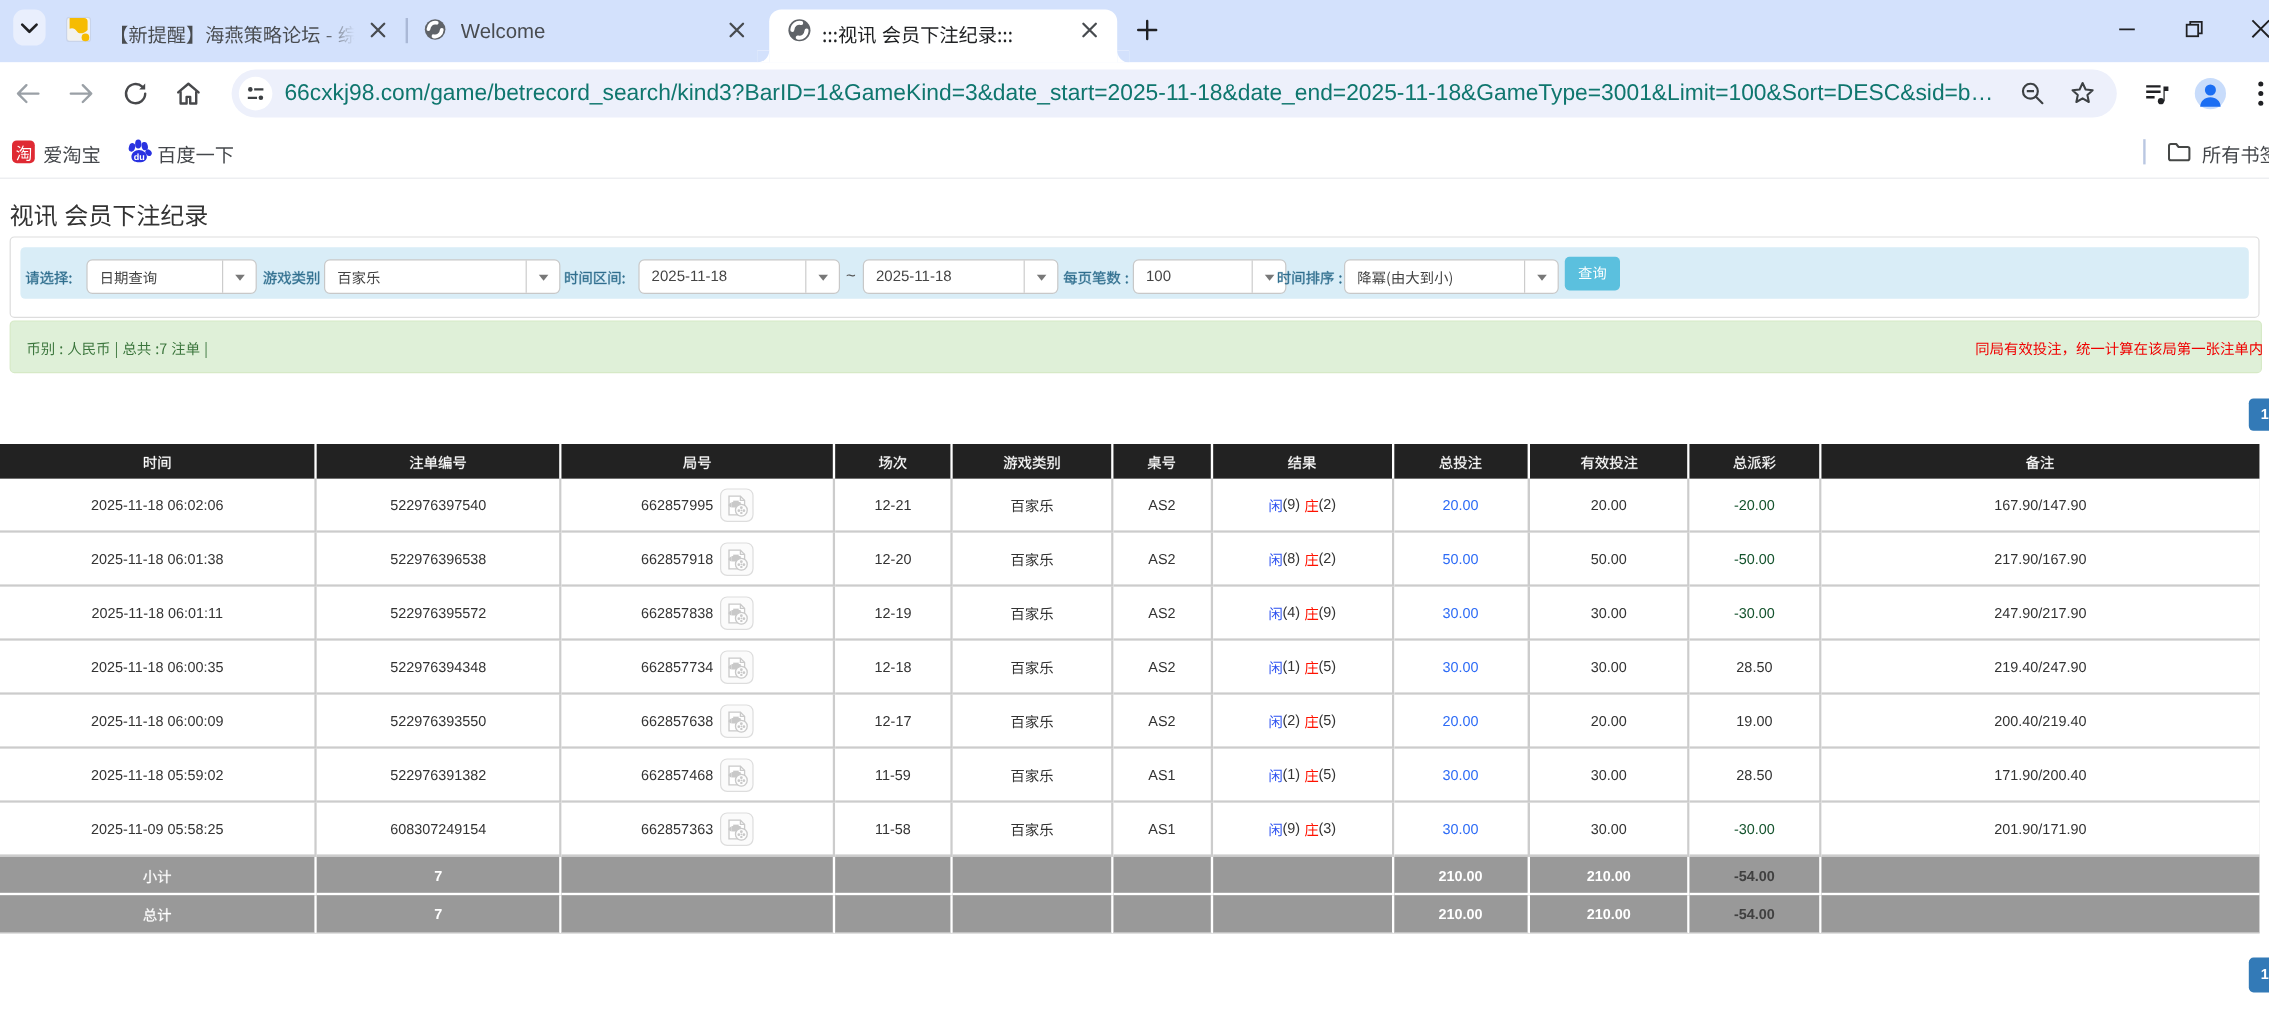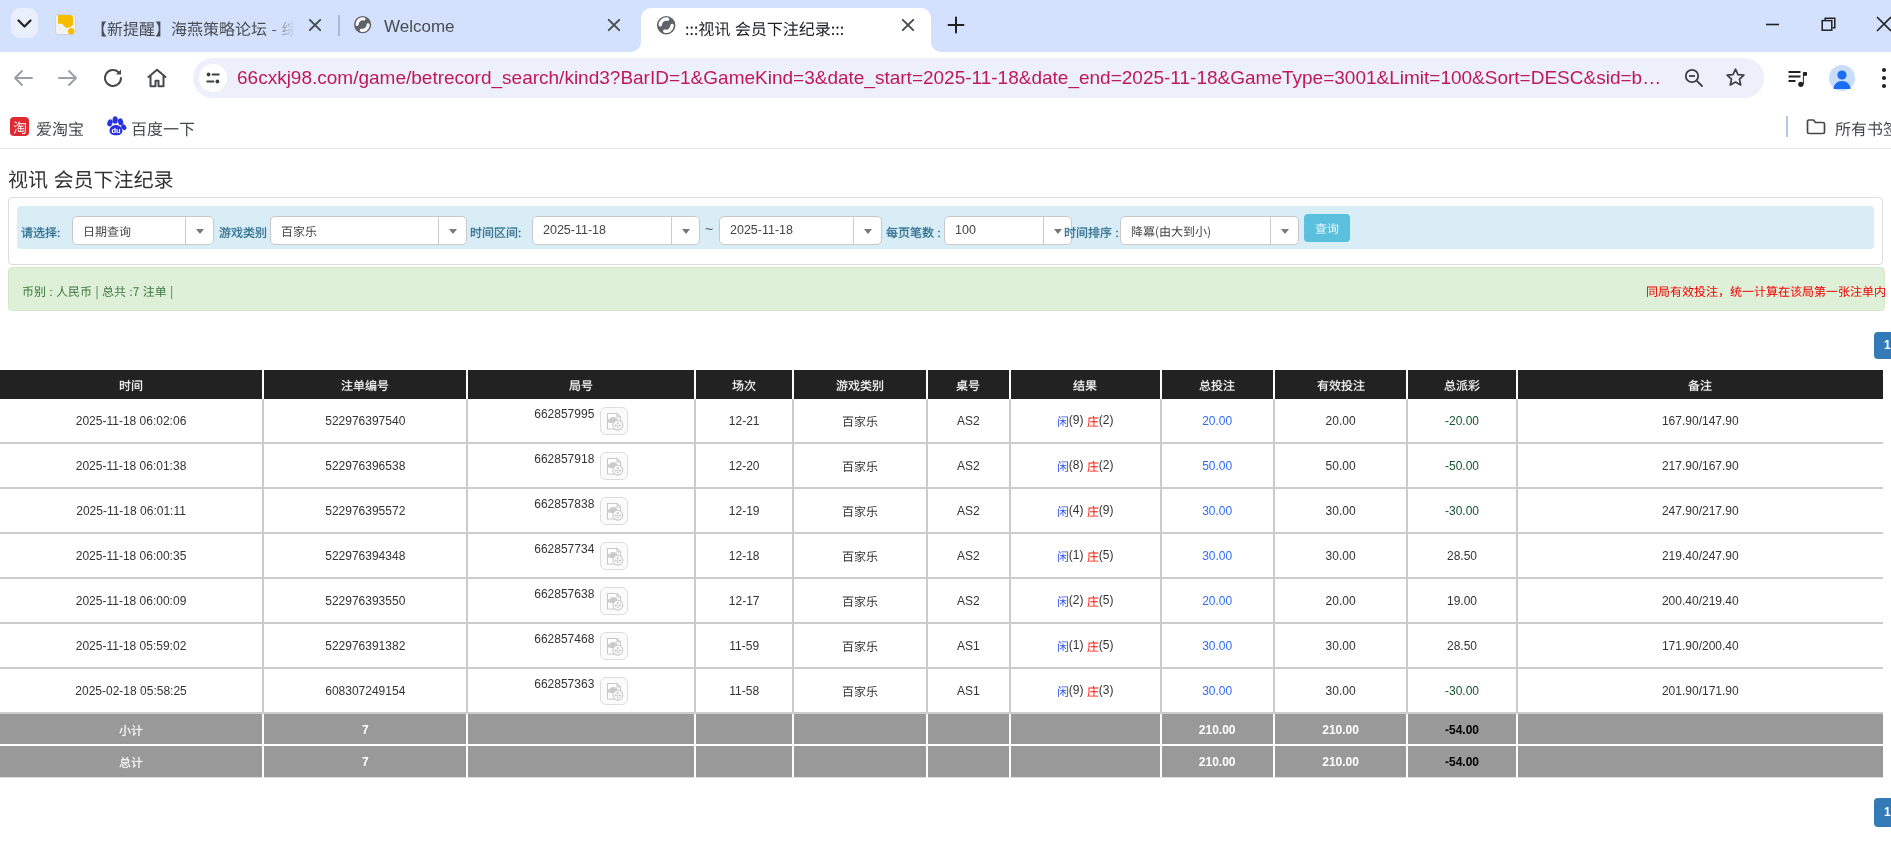--- a/index.html
+++ b/index.html
@@ -21,24 +21,24 @@
 .sel .arr:after{content:"";position:absolute;left:50%;top:50%;margin:-2px 0 0 -4px;border:4.5px solid transparent;border-top:5px solid #787878;border-bottom:none}
 .sel .tx{position:absolute;left:10px;top:0;line-height:27px;font-size:12px;color:#444;white-space:nowrap}
 .lbl{position:absolute;top:222px;height:18px}
 .btn1{position:absolute;background:#337ab7;border-radius:4px;color:#fff;font-size:12px;font-weight:bold;text-align:left}
 table{border-collapse:separate;border-spacing:0;table-layout:fixed;font-size:12px;color:#333}
 #tbl{position:absolute;left:0;top:370px;width:1883px;overflow:hidden}
 th{background:#222;height:29px;border-right:2px solid #fff;font-weight:bold;padding:0;text-align:center;vertical-align:middle}
 td{height:42px;border-right:2px solid #ccc;border-bottom:2px solid #ccc;background:#fff;text-align:center;vertical-align:middle;padding:1px 0 0 0}
 tr.sub td{background:#999;color:#fff;font-weight:bold;height:29px;border-right:2px solid #fff;border-bottom:2px solid #fff}
 tr.sub.last td{border-bottom:1px solid #ddd;height:30px}
-.numgrp{display:inline-flex;gap:6px;vertical-align:middle}
+.numgrp{display:inline-flex;align-items:center;gap:6px;vertical-align:middle}
 .filmbtn{width:26px;height:26px;border:1px solid #ddd;border-radius:6px;background:#fbfbfb;display:inline-flex;align-items:center;justify-content:center}
 .blue{color:#2e6cf6}.red{color:#14532d}
-tr.sub td.red{color:#000000}
+tr.sub td.red{color:#404040}
 </style></head><body>
 <div id="strip"></div>
 <div class="abs" style="left:11px;top:8px;width:27px;height:30px;background:#e9effd;border-radius:9px"></div>
 <svg class="abs" style="left:16px;top:16px" width="17" height="15">
     <path d="M2.5 4.5l6 6 6-6" stroke="#202124" stroke-width="2.2" fill="none" stroke-linecap="round" stroke-linejoin="round"></path>
   </svg>
 <svg class="abs" style="left:55px;top:14px" width="21" height="21">
 <rect x="0.5" y="0.5" width="20" height="20" rx="2.5" fill="#f2f2f0" stroke="#c9d4ea" stroke-width="1"></rect>
 <path d="M3 1 h12 a3 3 0 0 1 3 3 v7 c-3 3 -7 4 -9 1 c-1.5 -2.5 -4 -3 -6 -2 z" fill="#f6bc02"></path>
 <circle cx="16.2" cy="17.2" r="3.2" fill="#f6bc02"></circle>
@@ -142,21 +142,21 @@
   </svg>
 <div id="omni"></div>
 <div class="abs" style="left:199px;top:64px;width:28px;height:28px;border-radius:50%;background:#fff"></div>
 <svg class="abs" style="left:203px;top:68px" width="20" height="20">
     <g stroke="#3c4043" stroke-width="1.8" fill="none">
       <path d="M8.8 6.5h7.7M3.5 13.5h7.7"></path>
       <circle cx="5.6" cy="6.5" r="1.9" fill="#3c4043" stroke="none"></circle>
       <circle cx="14.4" cy="13.5" r="1.9" fill="#3c4043" stroke="none"></circle>
     </g>
   </svg>
-<div class="abs" id="url" style="left:237px;top:64px;height:28px;line-height:28px;font-size:19px;color:#be185d;white-space:nowrap">66cxkj98.com/game/betrecord_search/kind3?BarID=1&amp;GameKind=3&amp;date_start=2025-11-18&amp;date_end=2025-11-18&amp;GameType=3001&amp;Limit=100&amp;Sort=DESC&amp;sid=b…</div>
+<div class="abs" id="url" style="left:237px;top:64px;height:28px;line-height:28px;font-size:19px;color:#0f766e;white-space:nowrap">66cxkj98.com/game/betrecord_search/kind3?BarID=1&amp;GameKind=3&amp;date_start=2025-11-18&amp;date_end=2025-11-18&amp;GameType=3001&amp;Limit=100&amp;Sort=DESC&amp;sid=b…</div>
 <svg class="abs" style="left:1683px;top:67px" width="22" height="22">
     <circle cx="9" cy="9" r="6.2" stroke="#3c4043" stroke-width="1.8" fill="#edf0fb"></circle>
     <path d="M6 9h6" stroke="#3c4043" stroke-width="1.8"></path>
     <path d="M13.6 13.6L19 19" stroke="#3c4043" stroke-width="1.8" stroke-linecap="round"></path>
   </svg>
 <svg class="abs" style="left:1725px;top:67px" width="21" height="21">
     <path d="M10.5 2.2l2.5 5.4 5.9.6-4.4 4 1.2 5.8-5.2-3-5.2 3 1.2-5.8-4.4-4 5.9-.6z" stroke="#3c4043" stroke-width="1.7" fill="none" stroke-linejoin="round"></path>
   </svg>
 <svg class="abs" style="left:1786px;top:67px" width="23" height="23">
     <g stroke="#202124" stroke-width="2" fill="none">
@@ -741,21 +741,21 @@
               <g transform="translate(0,14) scale(0.012,-0.012)" fill="#ff1200">
                 <use href="#u5E84" x="0"></use>
               </g>
             </svg><span>(5)</span></td>
           <td class="blue">30.00</td>
           <td>30.00</td>
           <td class="">28.50</td>
           <td>171.90/200.40</td>
         </tr>
         <tr>
-          <td>2025-02-18 05:58:25</td>
+          <td>2025-11-09 05:58:25</td>
           <td>608307249154</td>
           <td><span class="numgrp">
               <span>662857363</span>
               <span class="filmbtn">
                 <svg width="21" height="21" viewBox="0 0 21 21">
                   <path d="M3.5 2.5h9.5l3.5 3.5v12h-13z" fill="#fff" stroke="#c9c9c9" stroke-width="1.1"></path>
                   <path d="M13 2.5v3.5h3.5" fill="none" stroke="#c9c9c9" stroke-width="1.1"></path>
                   <path d="M3.2 9.2l2.4-1.6v4.6l-2.4-1.6z" fill="#c9c9c9"></path>
                   <rect x="5.6" y="7.3" width="7.8" height="4.6" rx="0.8" fill="#c9c9c9"></rect>
                   <rect x="7" y="6.2" width="4.6" height="1.4" fill="#c9c9c9"></rect>

